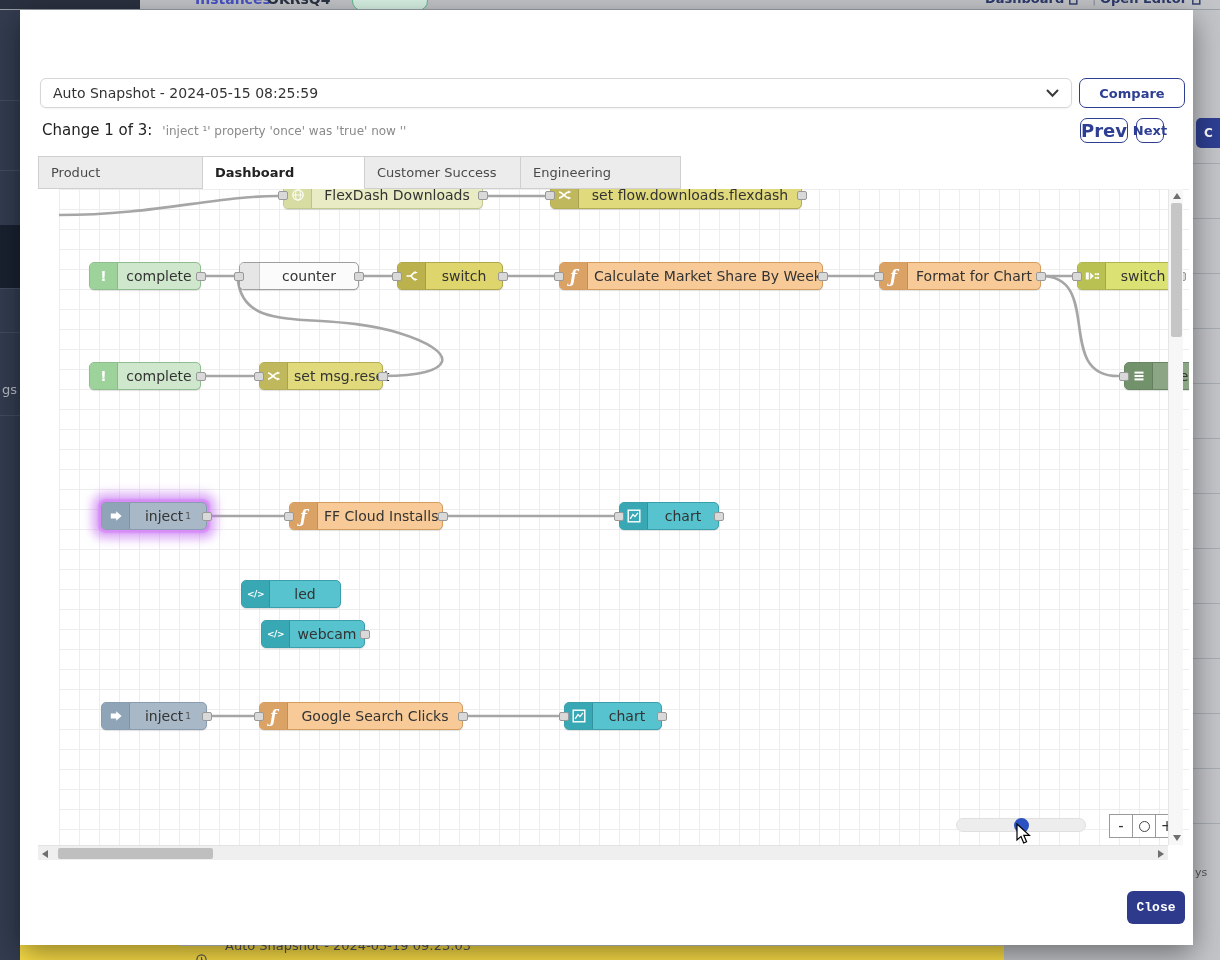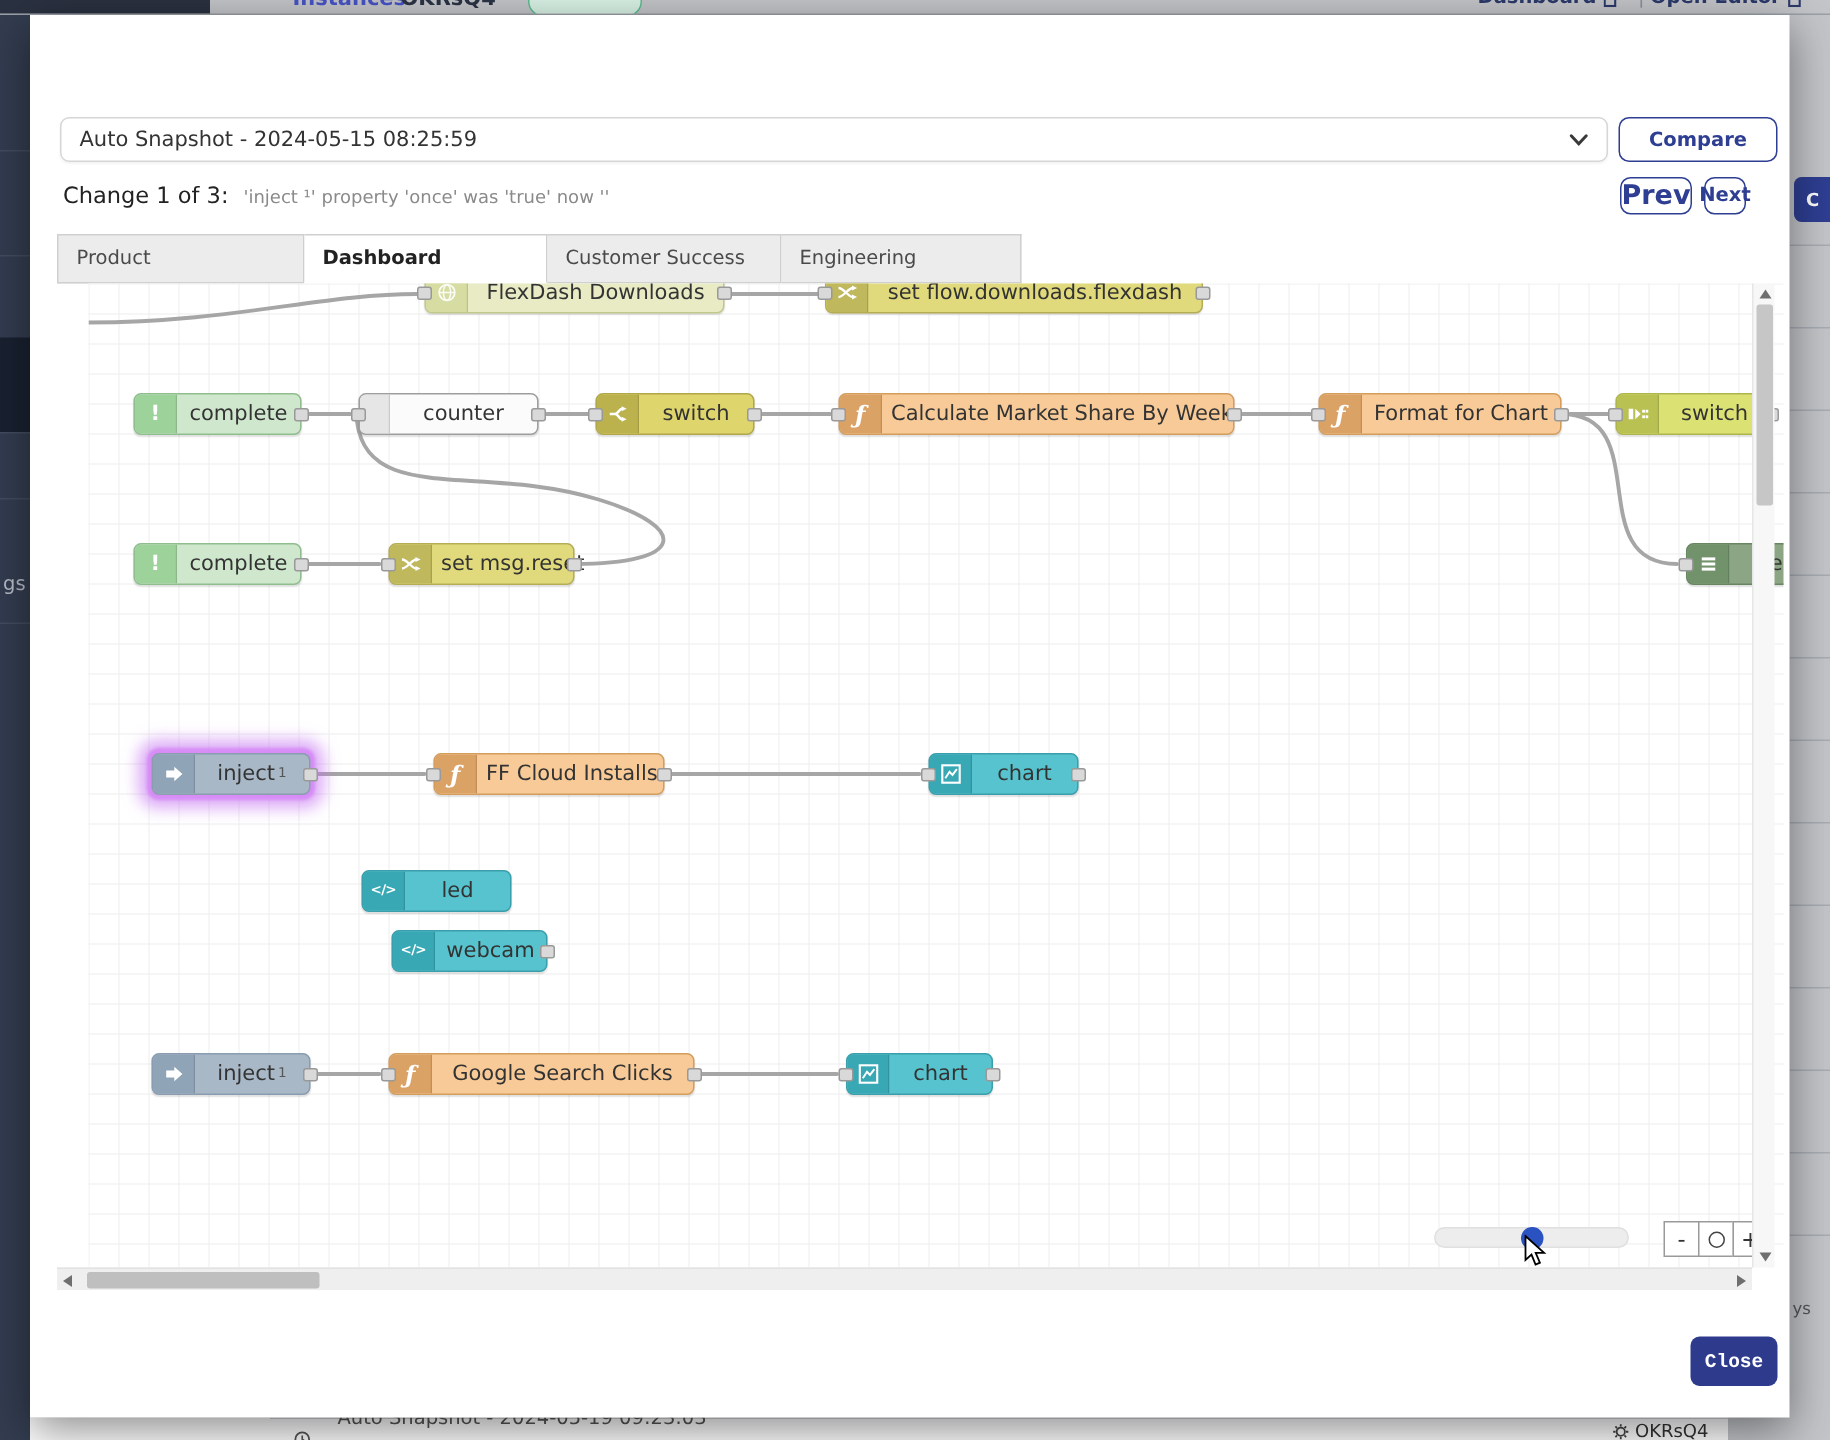--- a/index.html
+++ b/index.html
@@ -19,21 +19,21 @@
   .sidebar { position:absolute; left:0; top:10px; width:20px; height:950px; background:#333d50; overflow:hidden; }
   .sb-div { position:absolute; left:0; width:20px; height:1px; background:#434d60; }
   .sb-selected { position:absolute; left:0; top:215px; width:20px; height:63px; background:#192130; }
   .sb-frag { position:absolute; left:2px; top:372px; color:#b8bdc7; font-size:13px; }
 
   .rightpanel { position:absolute; left:1193px; top:10px; width:27px; height:935px; background:#c3c5c9; overflow:hidden; }
   .rp-div { position:absolute; left:0; width:27px; height:1px; background:#a7acb3; }
   .rp-btn { position:absolute; left:3px; top:108px; width:24px; height:30px; background:#2e3e92; border-radius:5px 0 0 5px; color:#fff; font-size:12px; font-weight:bold; line-height:30px; padding-left:8px; }
   .rp-frag { position:absolute; left:2px; top:856px; color:#555; font-size:11px; }
 
-  .bottombar { position:absolute; left:20px; top:945px; width:1132px; height:15px; background:#ffffff; overflow:hidden; }
+  .bottombar { position:absolute; left:20px; top:945px; width:984px; height:15px; background:#fde047; overflow:hidden; }
   .bb-line { position:absolute; left:160px; top:0; width:1030px; height:1px; background:#d2d4d8; }
   .bb-snap { position:absolute; left:205px; top:-7px; color:#555; font-size:13px; }
   .bb-clock { position:absolute; left:176px; top:5px; color:#555; }
   .bb-inst { position:absolute; left:1055px; top:2px; display:flex; align-items:center; gap:4px; color:#333; font-size:12px; }
 
   
   .modal { position:absolute; left:20px; top:10px; width:1173px; height:935px; background:#fff; box-shadow:0 8px 28px rgba(0,0,0,.45); }
   .modal-header { position:absolute; left:0; top:0; width:100%; height:48px; background:#2b3445; border-bottom:2px solid #d95c5c; display:flex; align-items:center; padding-left:16px; }
   .modal-title { color:#fff; font-size:14px; font-weight:bold; }
 

